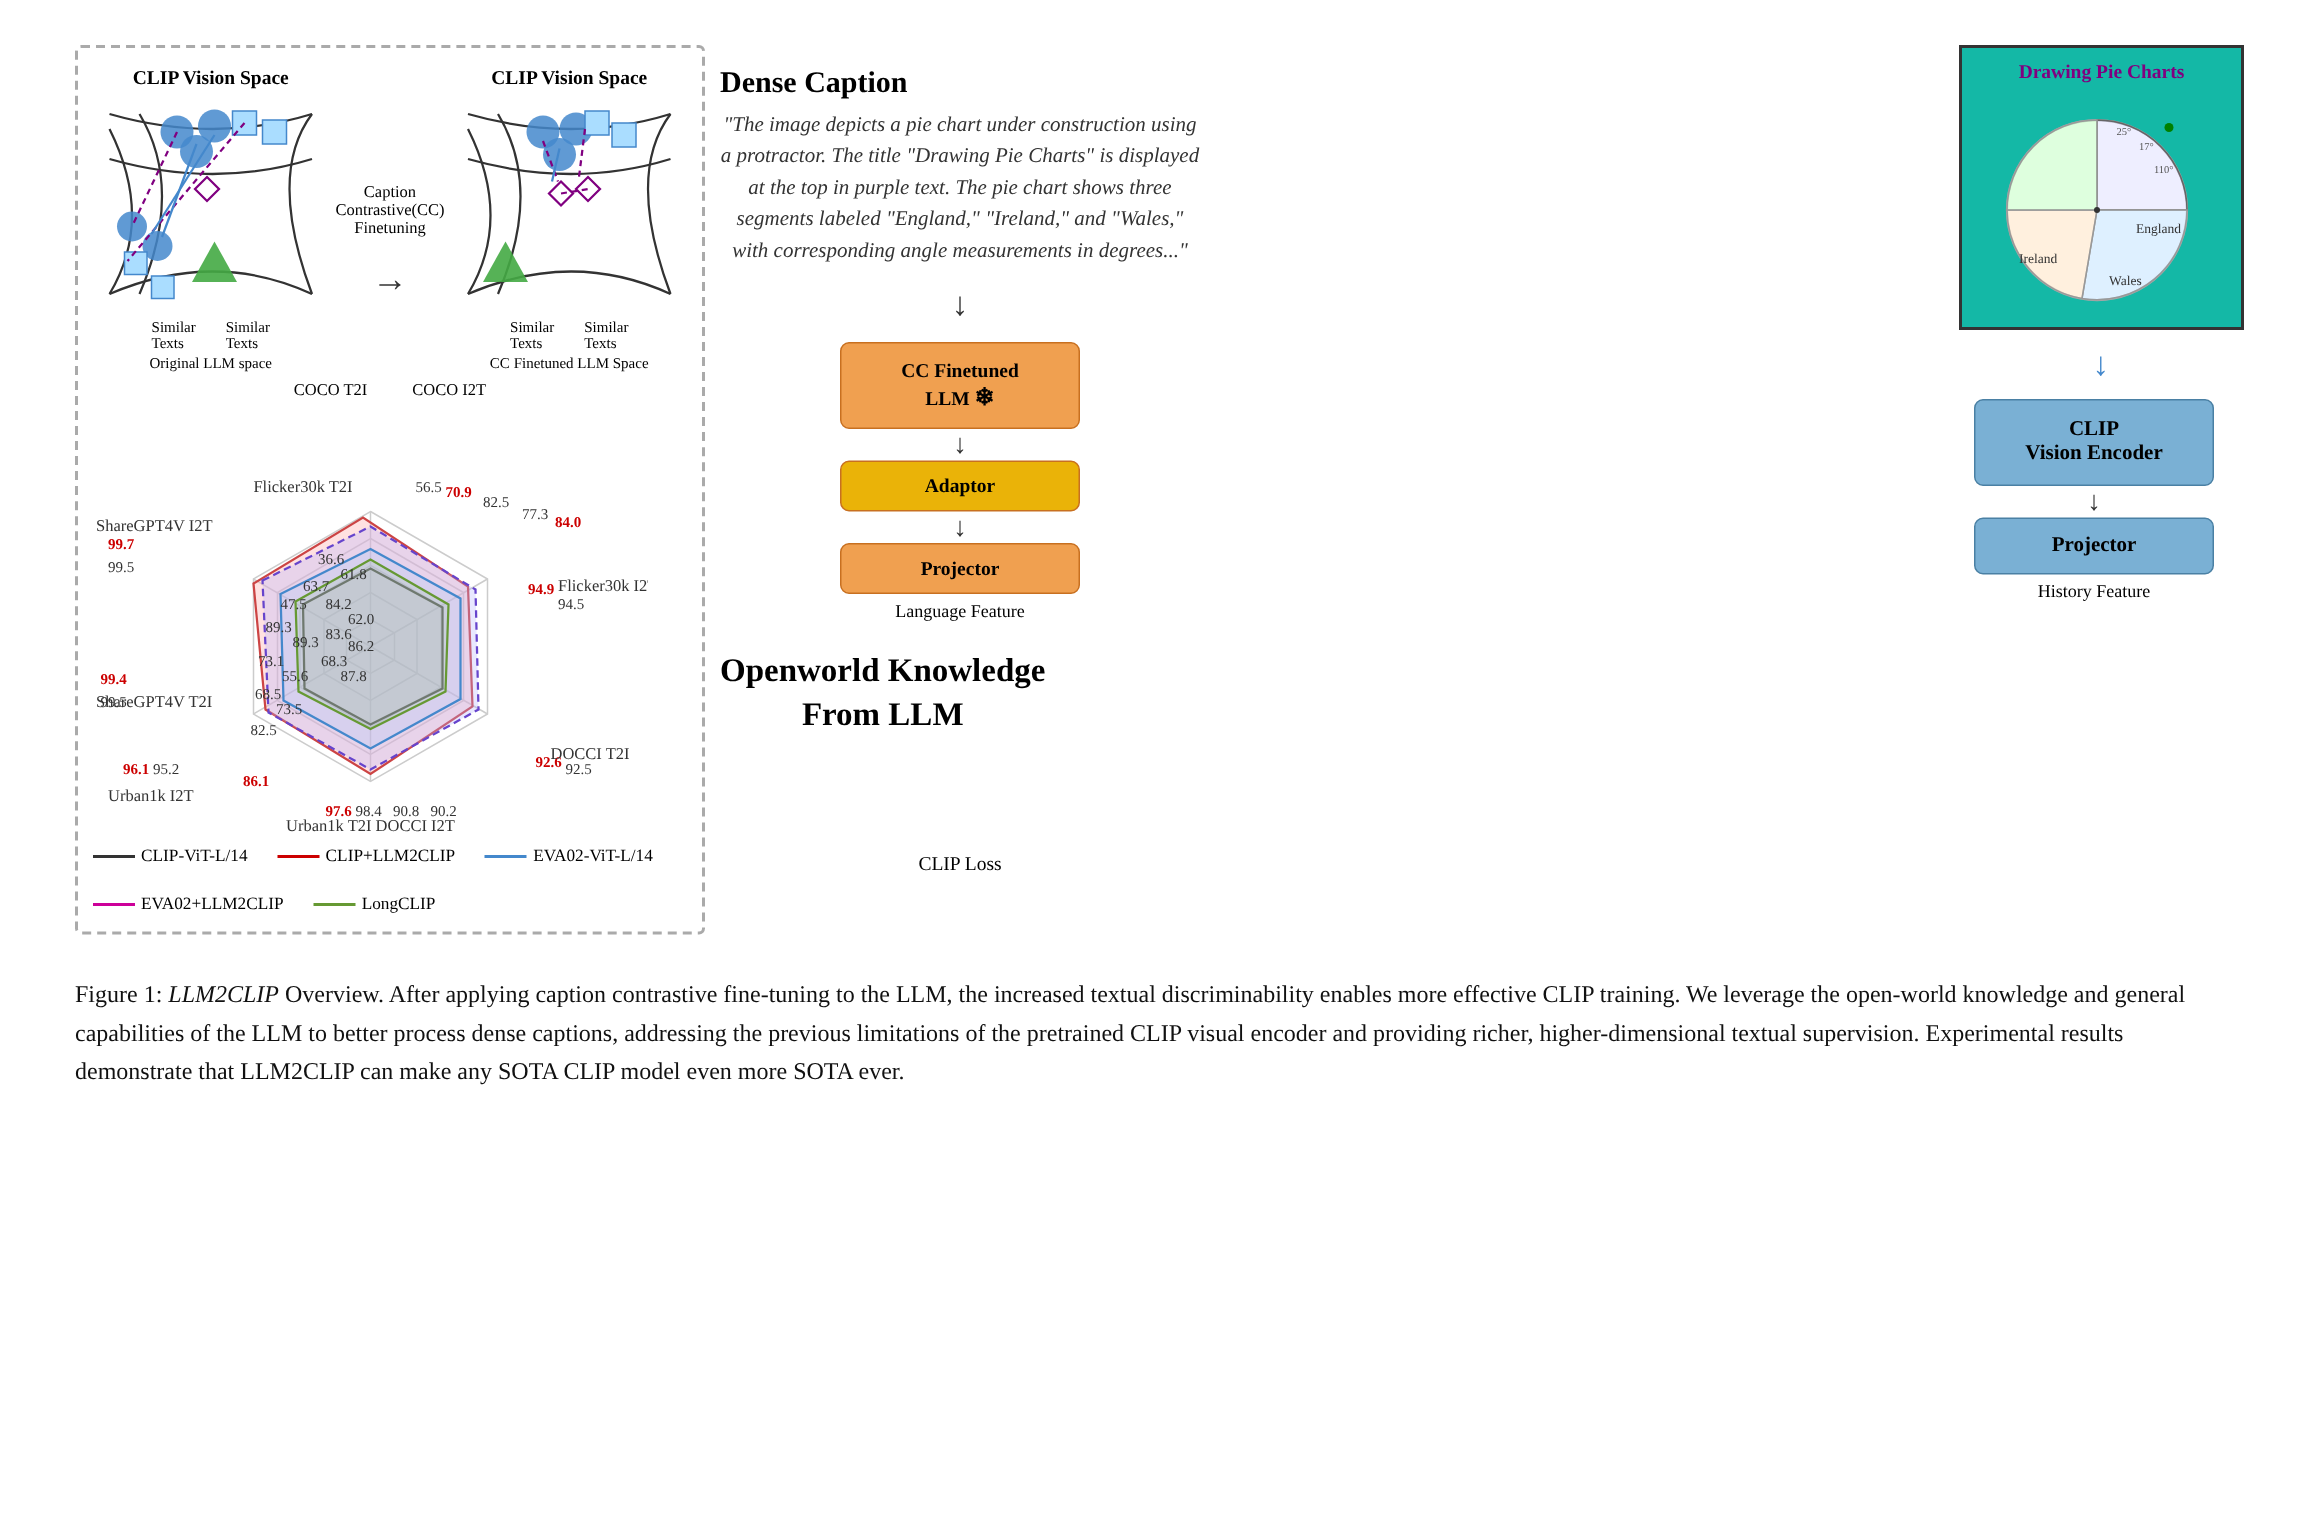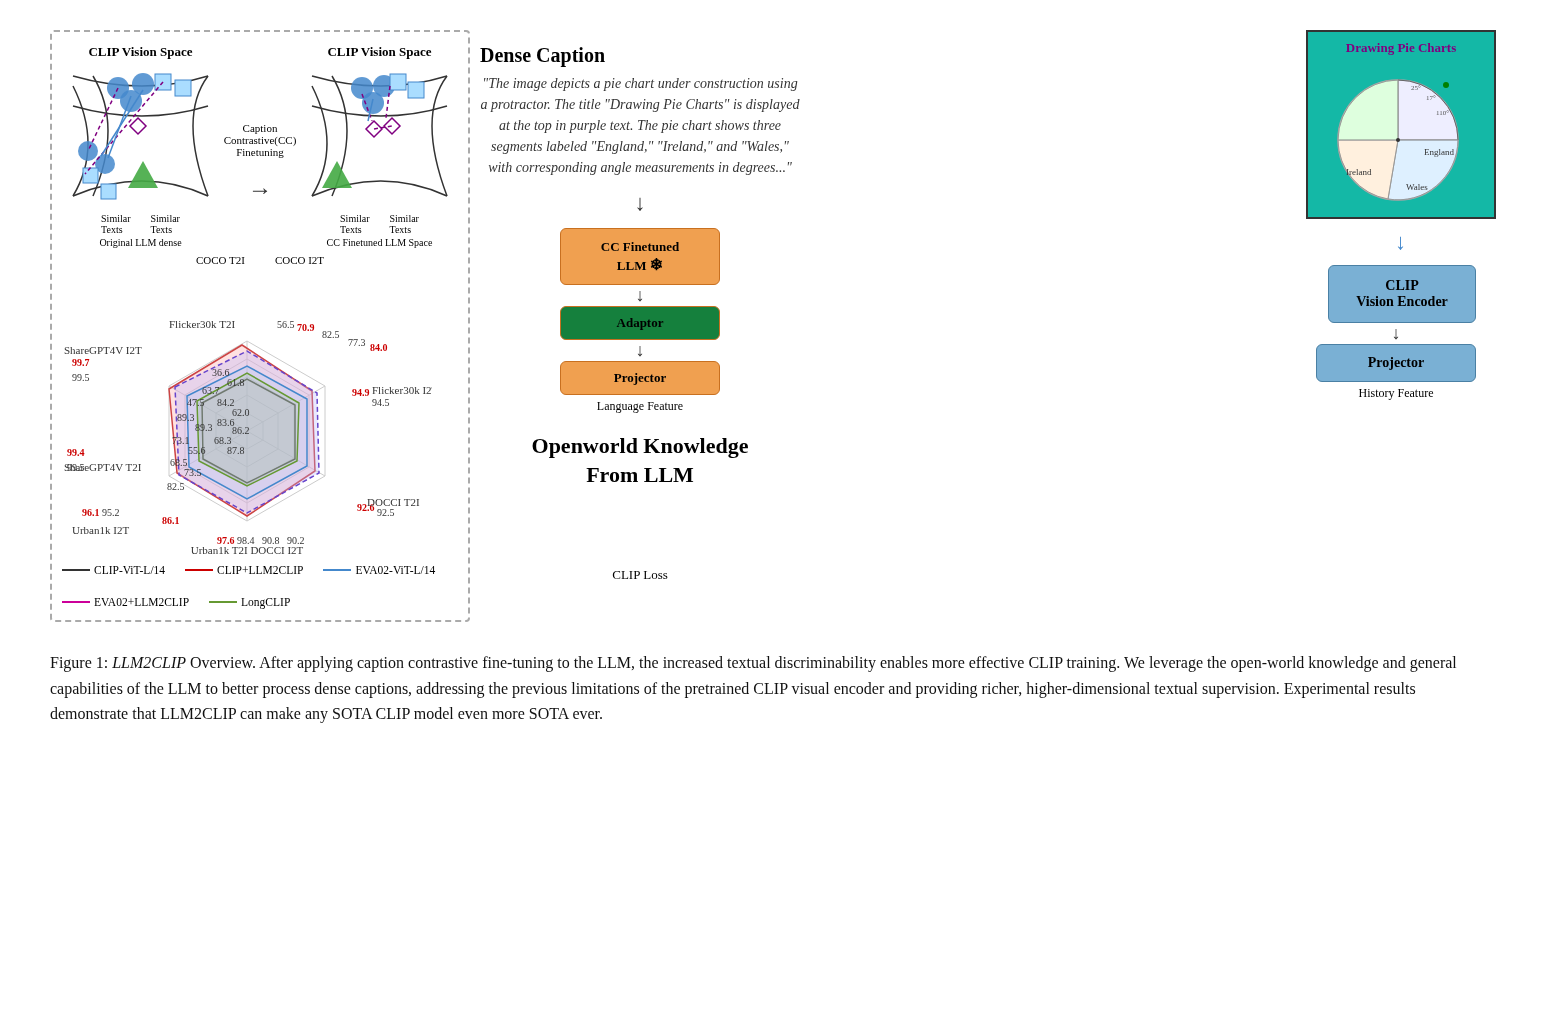--- a/index.html
+++ b/index.html
@@ -99,21 +99,21 @@
       font-size: 14px;
       font-style: italic;
       text-align: center;
       line-height: 1.5;
       color: #333;
     }
 
     
     .knowledge-section {
       display: flex;
-      flex-direction: column;
+      flex-direction: row;
       align-items: center;
       margin-top: 10px;
     }
 
     .knowledge-title {
       font-size: 22px;
       font-weight: bold;
       text-align: center;
       line-height: 1.3;
       margin-bottom: 10px;
@@ -210,21 +210,21 @@
             <line x1="55" y1="22" x2="25" y2="85" stroke="purple" stroke-width="1.5" stroke-dasharray="4,3"></line>
             <line x1="100" y1="16" x2="22" y2="108" stroke="purple" stroke-width="1.5" stroke-dasharray="4,3"></line>
 
             <line x1="68" y1="30" x2="45" y2="92" stroke="#4488cc" stroke-width="1.5"></line>
             <line x1="80" y1="24" x2="38" y2="90" stroke="#4488cc" stroke-width="1.5"></line>
           </svg>
           <div style="display:flex;gap:20px;font-size:10px;margin-top:2px;">
             <span>Similar<br>Texts</span>
             <span>Similar<br>Texts</span>
           </div>
-          <div style="font-size:10px;text-align:center;margin-top:2px;">Original LLM dense</div>
+          <div style="font-size:10px;text-align:center;margin-top:2px;">Original LLM space</div>
         </div>
 
         <div class="arrow-middle">
           <div style="font-size:11px;text-align:center;margin-bottom:4px;">Caption<br>Contrastive(CC)<br>Finetuning</div>
           <div class="arrow-right">→</div>
         </div>
 
         <div class="clip-space">
           <div class="clip-space-title">CLIP Vision Space</div>
           <svg width="155" height="145" viewBox="0 0 155 145">
@@ -394,21 +394,21 @@
         </div>
       </div>
 
       <div style="text-align:center;font-size:22px;color:#333;margin:4px 0;">↓</div>
 
       <div style="display:flex;flex-direction:column;align-items:center;gap:0px;">
         <div style="background:#f0a050;border:1.5px solid #c87020;border-radius:6px;padding:10px 20px;text-align:center;font-size:13px;font-weight:bold;width:160px;">
           CC Finetuned<br>LLM <span style="font-size:16px;">❄</span>
         </div>
         <div style="text-align:center;font-size:18px;color:#333;">↓</div>
-        <div style="background:#15803d;border:1.5px solid #c87020;border-radius:6px;padding:8px 20px;text-align:center;font-size:13px;font-weight:bold;width:160px;">
+        <div style="background:#eab308;border:1.5px solid #c87020;border-radius:6px;padding:8px 20px;text-align:center;font-size:13px;font-weight:bold;width:160px;">
           Adaptor
         </div>
         <div style="text-align:center;font-size:18px;color:#333;">↓</div>
         <div style="background:#f0a050;border:1.5px solid #c87020;border-radius:6px;padding:8px 20px;text-align:center;font-size:13px;font-weight:bold;width:160px;">
           Projector
         </div>
         <div style="font-size:12px;margin-top:4px;">Language Feature</div>
       </div>
 
       <div class="knowledge-section">
@@ -451,21 +451,21 @@
             <circle cx="130" cy="25" r="3" fill="green"></circle>
           </svg>
         </div>
       </div>
 
       <div style="display:flex;justify-content:flex-end;padding-right:90px;">
         <div style="font-size:22px;color:#4488cc;">↓</div>
       </div>
 
       <div style="display:flex;flex-direction:column;align-items:flex-end;gap:0px;padding-right:20px;">
-        <div style="background:#7ab0d4;border:1.5px solid #4a80a4;border-radius:6px;padding:12px 20px;text-align:center;font-size:14px;font-weight:bold;width:148px;">
+        <div style="background:#7ab0d4;border:1.5px solid #4a80a4;border-radius:6px;padding:12px 20px;text-align:center;font-size:14px;font-weight:bold;width:160px;">
           CLIP<br>Vision Encoder
         </div>
         <div style="text-align:center;font-size:18px;color:#333;width:160px;">↓</div>
         <div style="background:#7ab0d4;border:1.5px solid #4a80a4;border-radius:6px;padding:10px 20px;text-align:center;font-size:14px;font-weight:bold;width:160px;">
           Projector
         </div>
         <div style="font-size:12px;text-align:center;width:160px;margin-top:4px;">History Feature</div>
       </div>
     </div>
 

